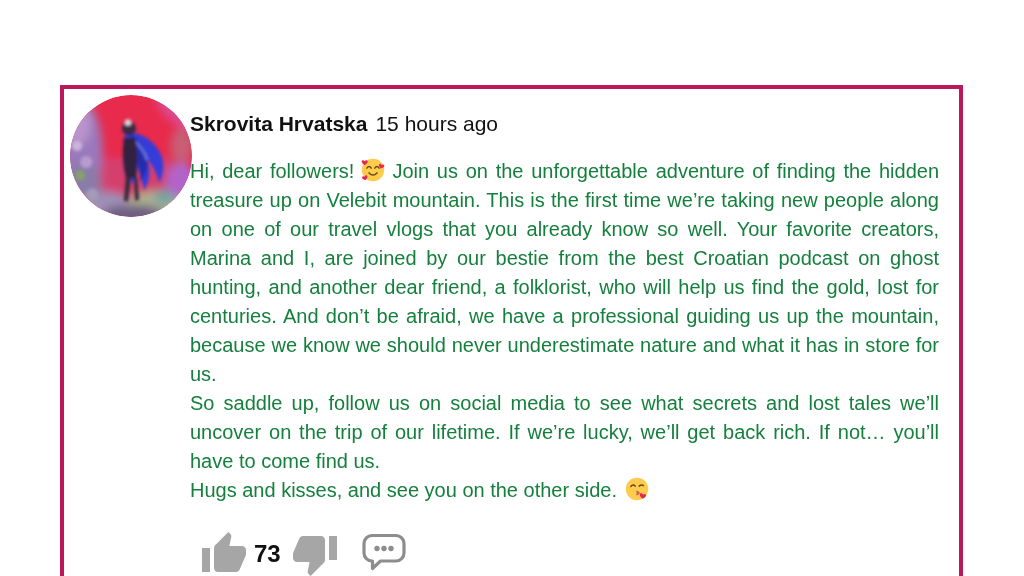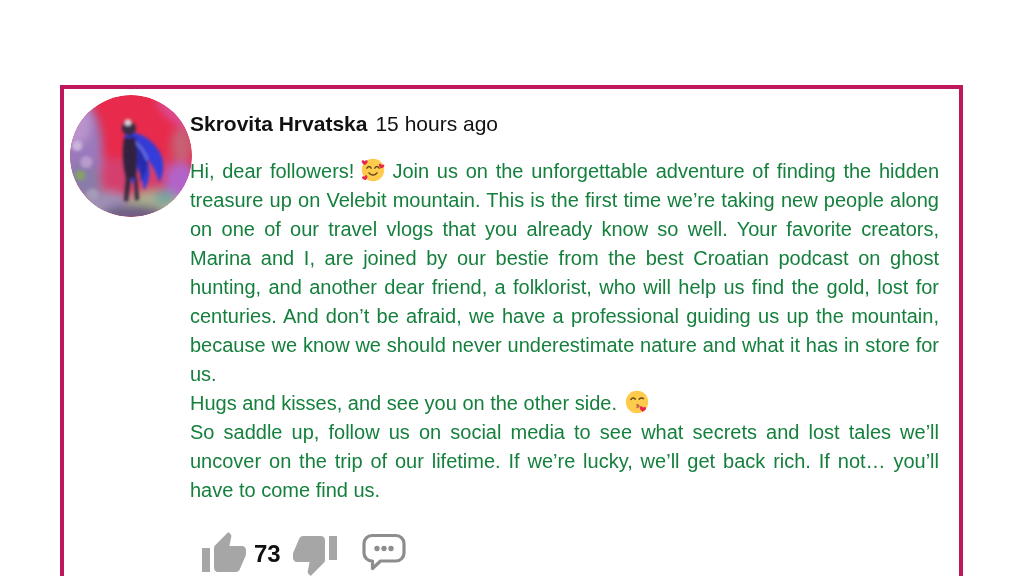--- a/index.html
+++ b/index.html
@@ -89,28 +89,28 @@
       <div class="body">
         <p><span>Hi, dear followers!</span><span class="emoji" aria-label="🥰"><svg viewBox="0 0 36 36" aria-hidden="true">
             <circle cx="18" cy="18" r="15.5" fill="#ffcb4c"></circle>
             <path d="M9.5 15.5 Q12.5 10.8 15.5 15.5" stroke="#65471b" stroke-width="2" fill="none" stroke-linecap="round"></path>
             <path d="M20.5 15.5 Q23.5 10.8 26.5 15.5" stroke="#65471b" stroke-width="2" fill="none" stroke-linecap="round"></path>
             <path d="M12.5 22 Q18 28 23.5 22" stroke="#65471b" stroke-width="2" fill="none" stroke-linecap="round"></path>
             <path transform="translate(6.5,4.5) scale(0.75)" d="M0 2 C-1.6 -1 -5.5 -0.5 -5.5 2.6 C-5.5 5.4 -1.8 7.6 0 9 C1.8 7.6 5.5 5.4 5.5 2.6 C5.5 -0.5 1.6 -1 0 2Z" fill="#e8264d"></path>
             <path transform="translate(30.5,10) scale(0.7) rotate(18)" d="M0 2 C-1.6 -1 -5.5 -0.5 -5.5 2.6 C-5.5 5.4 -1.8 7.6 0 9 C1.8 7.6 5.5 5.4 5.5 2.6 C5.5 -0.5 1.6 -1 0 2Z" fill="#e8264d"></path>
             <path transform="translate(6,26) scale(0.7) rotate(-18)" d="M0 2 C-1.6 -1 -5.5 -0.5 -5.5 2.6 C-5.5 5.4 -1.8 7.6 0 9 C1.8 7.6 5.5 5.4 5.5 2.6 C5.5 -0.5 1.6 -1 0 2Z" fill="#e8264d"></path>
           </svg></span><span>Join us on the unforgettable adventure of finding the hidden treasure up on Velebit mountain. This is the first time we’re taking new people along on one of our travel vlogs that you already know so well. Your favorite creators, Marina and I, are joined by our bestie from the best Croatian podcast on ghost hunting, and another dear friend, a folklorist, who will help us find the gold, lost for centuries. And don’t be afraid, we have a professional guiding us up the mountain, because we know we should never underestimate nature and what it has in store for us.</span></p>
+        <p>So saddle up, follow us on social media to see what secrets and lost tales we’ll uncover on the trip of our lifetime. If we’re lucky, we’ll get back rich. If not… you’ll have to come find us.</p>
         <p><span>Hugs and kisses, and see you on the other side.</span><span class="emoji emoji-last" aria-label="😘"><svg viewBox="0 0 36 36" aria-hidden="true">
             <circle cx="18" cy="18" r="15.5" fill="#ffcb4c"></circle>
             <path d="M9.5 14.5 Q12.5 10.8 15.5 14" stroke="#65471b" stroke-width="2" fill="none" stroke-linecap="round"></path>
             <path d="M21 14 Q24 11.2 27 13.2" stroke="#65471b" stroke-width="2" fill="none" stroke-linecap="round"></path>
             <path d="M16.5 20.5 C20 20.8 21.8 22.2 21.8 23.7 C21.8 25.2 20 26.6 16.5 26.9 C17.9 24.9 17.9 22.5 16.5 20.5 Z" fill="#c1694f"></path>
             <path transform="translate(26.5,24.5) scale(0.8) rotate(10)" d="M0 2 C-1.6 -1 -5.5 -0.5 -5.5 2.6 C-5.5 5.4 -1.8 7.6 0 9 C1.8 7.6 5.5 5.4 5.5 2.6 C5.5 -0.5 1.6 -1 0 2Z" fill="#e8264d"></path>
           </svg></span></p>
-        <p>So saddle up, follow us on social media to see what secrets and lost tales we’ll uncover on the trip of our lifetime. If we’re lucky, we’ll get back rich. If not… you’ll have to come find us.</p>
       </div>
 
       <div class="actions">
         <button type="button" class="iconbtn like-btn">
           <svg width="48" height="48" viewBox="0 0 24 24" aria-hidden="true">
             <path fill="#a6a6a6" d="M1 21h4V9H1v12zM23 10c0-1.1-.9-2-2-2h-6.31l.95-4.57.03-.32c0-.41-.17-.79-.44-1.06L14.17 1 7.58 7.59C7.22 7.95 7 8.45 7 9v10c0 1.1.9 2 2 2h9c.83 0 1.54-.5 1.84-1.22l3.02-7.05c.09-.23.14-.47.14-.73v-2z"></path>
           </svg>
         </button>
         <span class="count">73</span>
         <button type="button" class="iconbtn">

